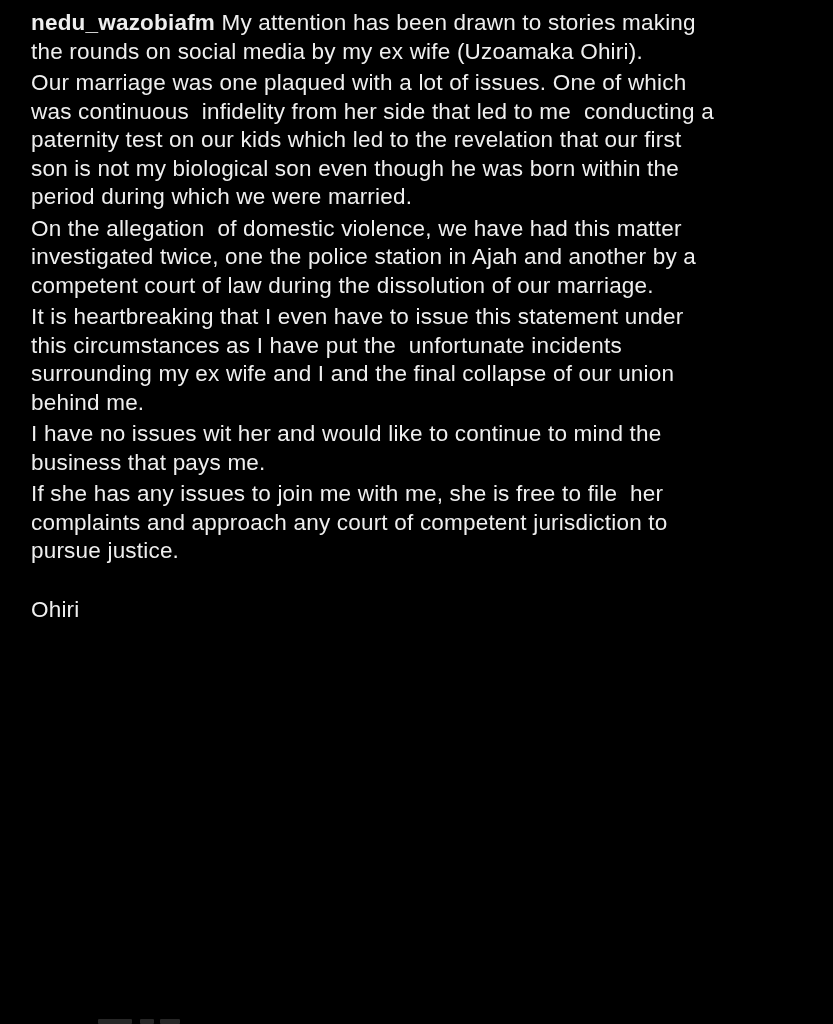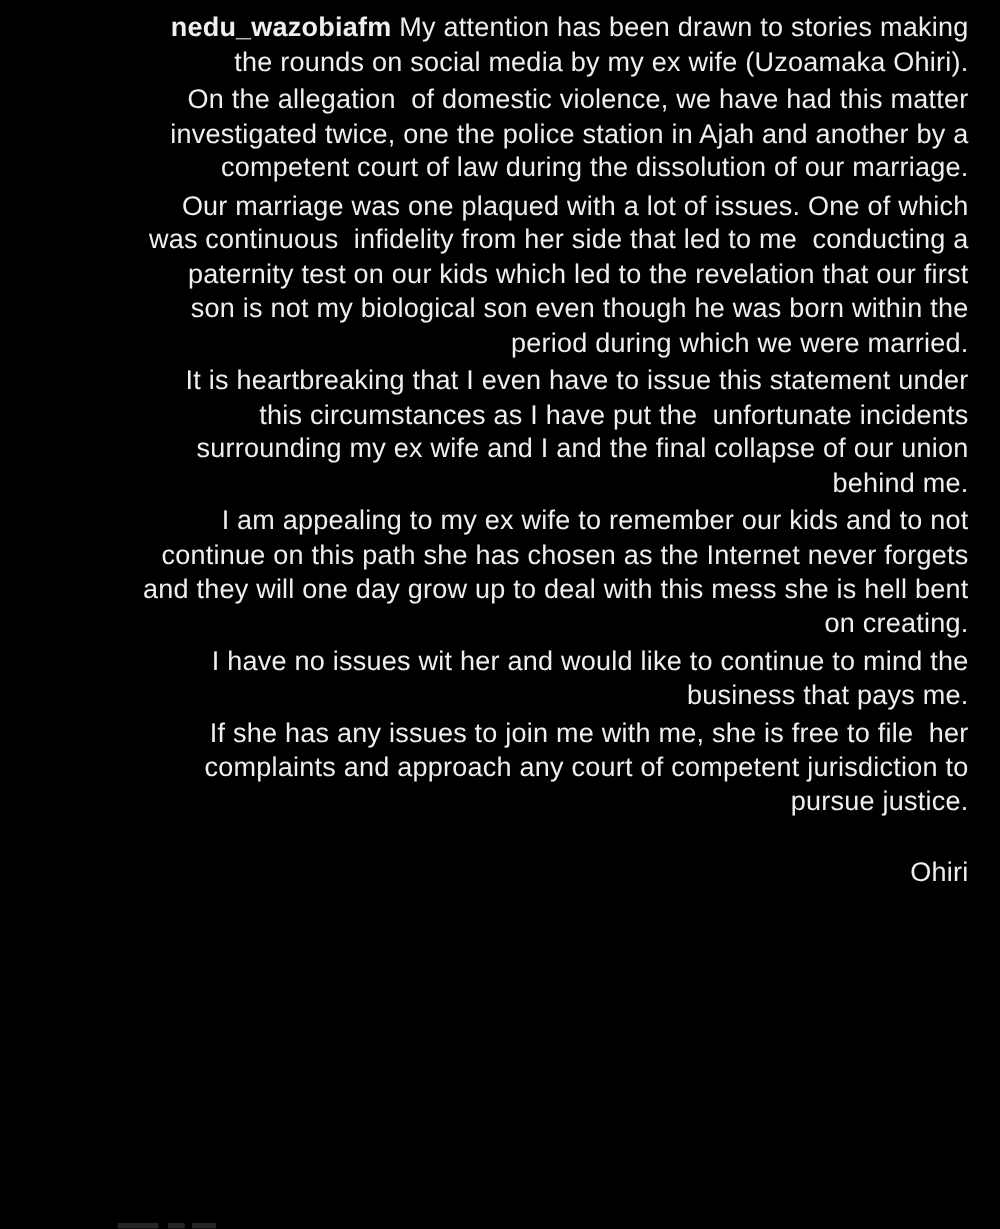--- a/index.html
+++ b/index.html
@@ -17,21 +17,20 @@
   .caption {
     padding: 9px 26px 0 31px;
     color: #efefef;
     font-size: 22.5px;
     line-height: 28.5px;
     letter-spacing: 0.2px;
   }
   .caption p {
     margin: 0 0 3px 0;
     white-space: pre; 
-    text-align: right;
   }
   .username {
     font-weight: 700;
   }
   .closing {
     margin-top: 30px !important;
   }
   
   .clipped-next-line {
     position: absolute;
@@ -52,36 +51,32 @@
   .mark-2 { left: 42px; width: 14px; }
   .mark-3 { left: 62px; width: 20px; height: 3px; background: #1c1c1c; }
 </style>
 </head>
 <body>
 
 <div class="caption">
   <p><span class="username">nedu_wazobiafm</span><span> My attention has been drawn to stories making
 the rounds on social media by my ex wife (Uzoamaka Ohiri).</span></p>
 
-  <p>On the allegation  of domestic violence, we have had this matter
-investigated twice, one the police station in Ajah and another by a
-competent court of law during the dissolution of our marriage.</p>
   <p>Our marriage was one plaqued with a lot of issues. One of which
 was continuous  infidelity from her side that led to me  conducting a
 paternity test on our kids which led to the revelation that our first
 son is not my biological son even though he was born within the
 period during which we were married.</p>
+  <p>On the allegation  of domestic violence, we have had this matter
+investigated twice, one the police station in Ajah and another by a
+competent court of law during the dissolution of our marriage.</p>
   <p>It is heartbreaking that I even have to issue this statement under
 this circumstances as I have put the  unfortunate incidents
 surrounding my ex wife and I and the final collapse of our union
 behind me.</p>
-  <p>I am appealing to my ex wife to remember our kids and to not
-continue on this path she has chosen as the Internet never forgets
-and they will one day grow up to deal with this mess she is hell bent
-on creating.</p>
   <p>I have no issues wit her and would like to continue to mind the
 business that pays me.</p>
   <p>If she has any issues to join me with me, she is free to file  her
 complaints and approach any court of competent jurisdiction to
 pursue justice.</p>
 
   <p class="closing">Ohiri</p>
 </div>
 
 <div class="clipped-next-line">

